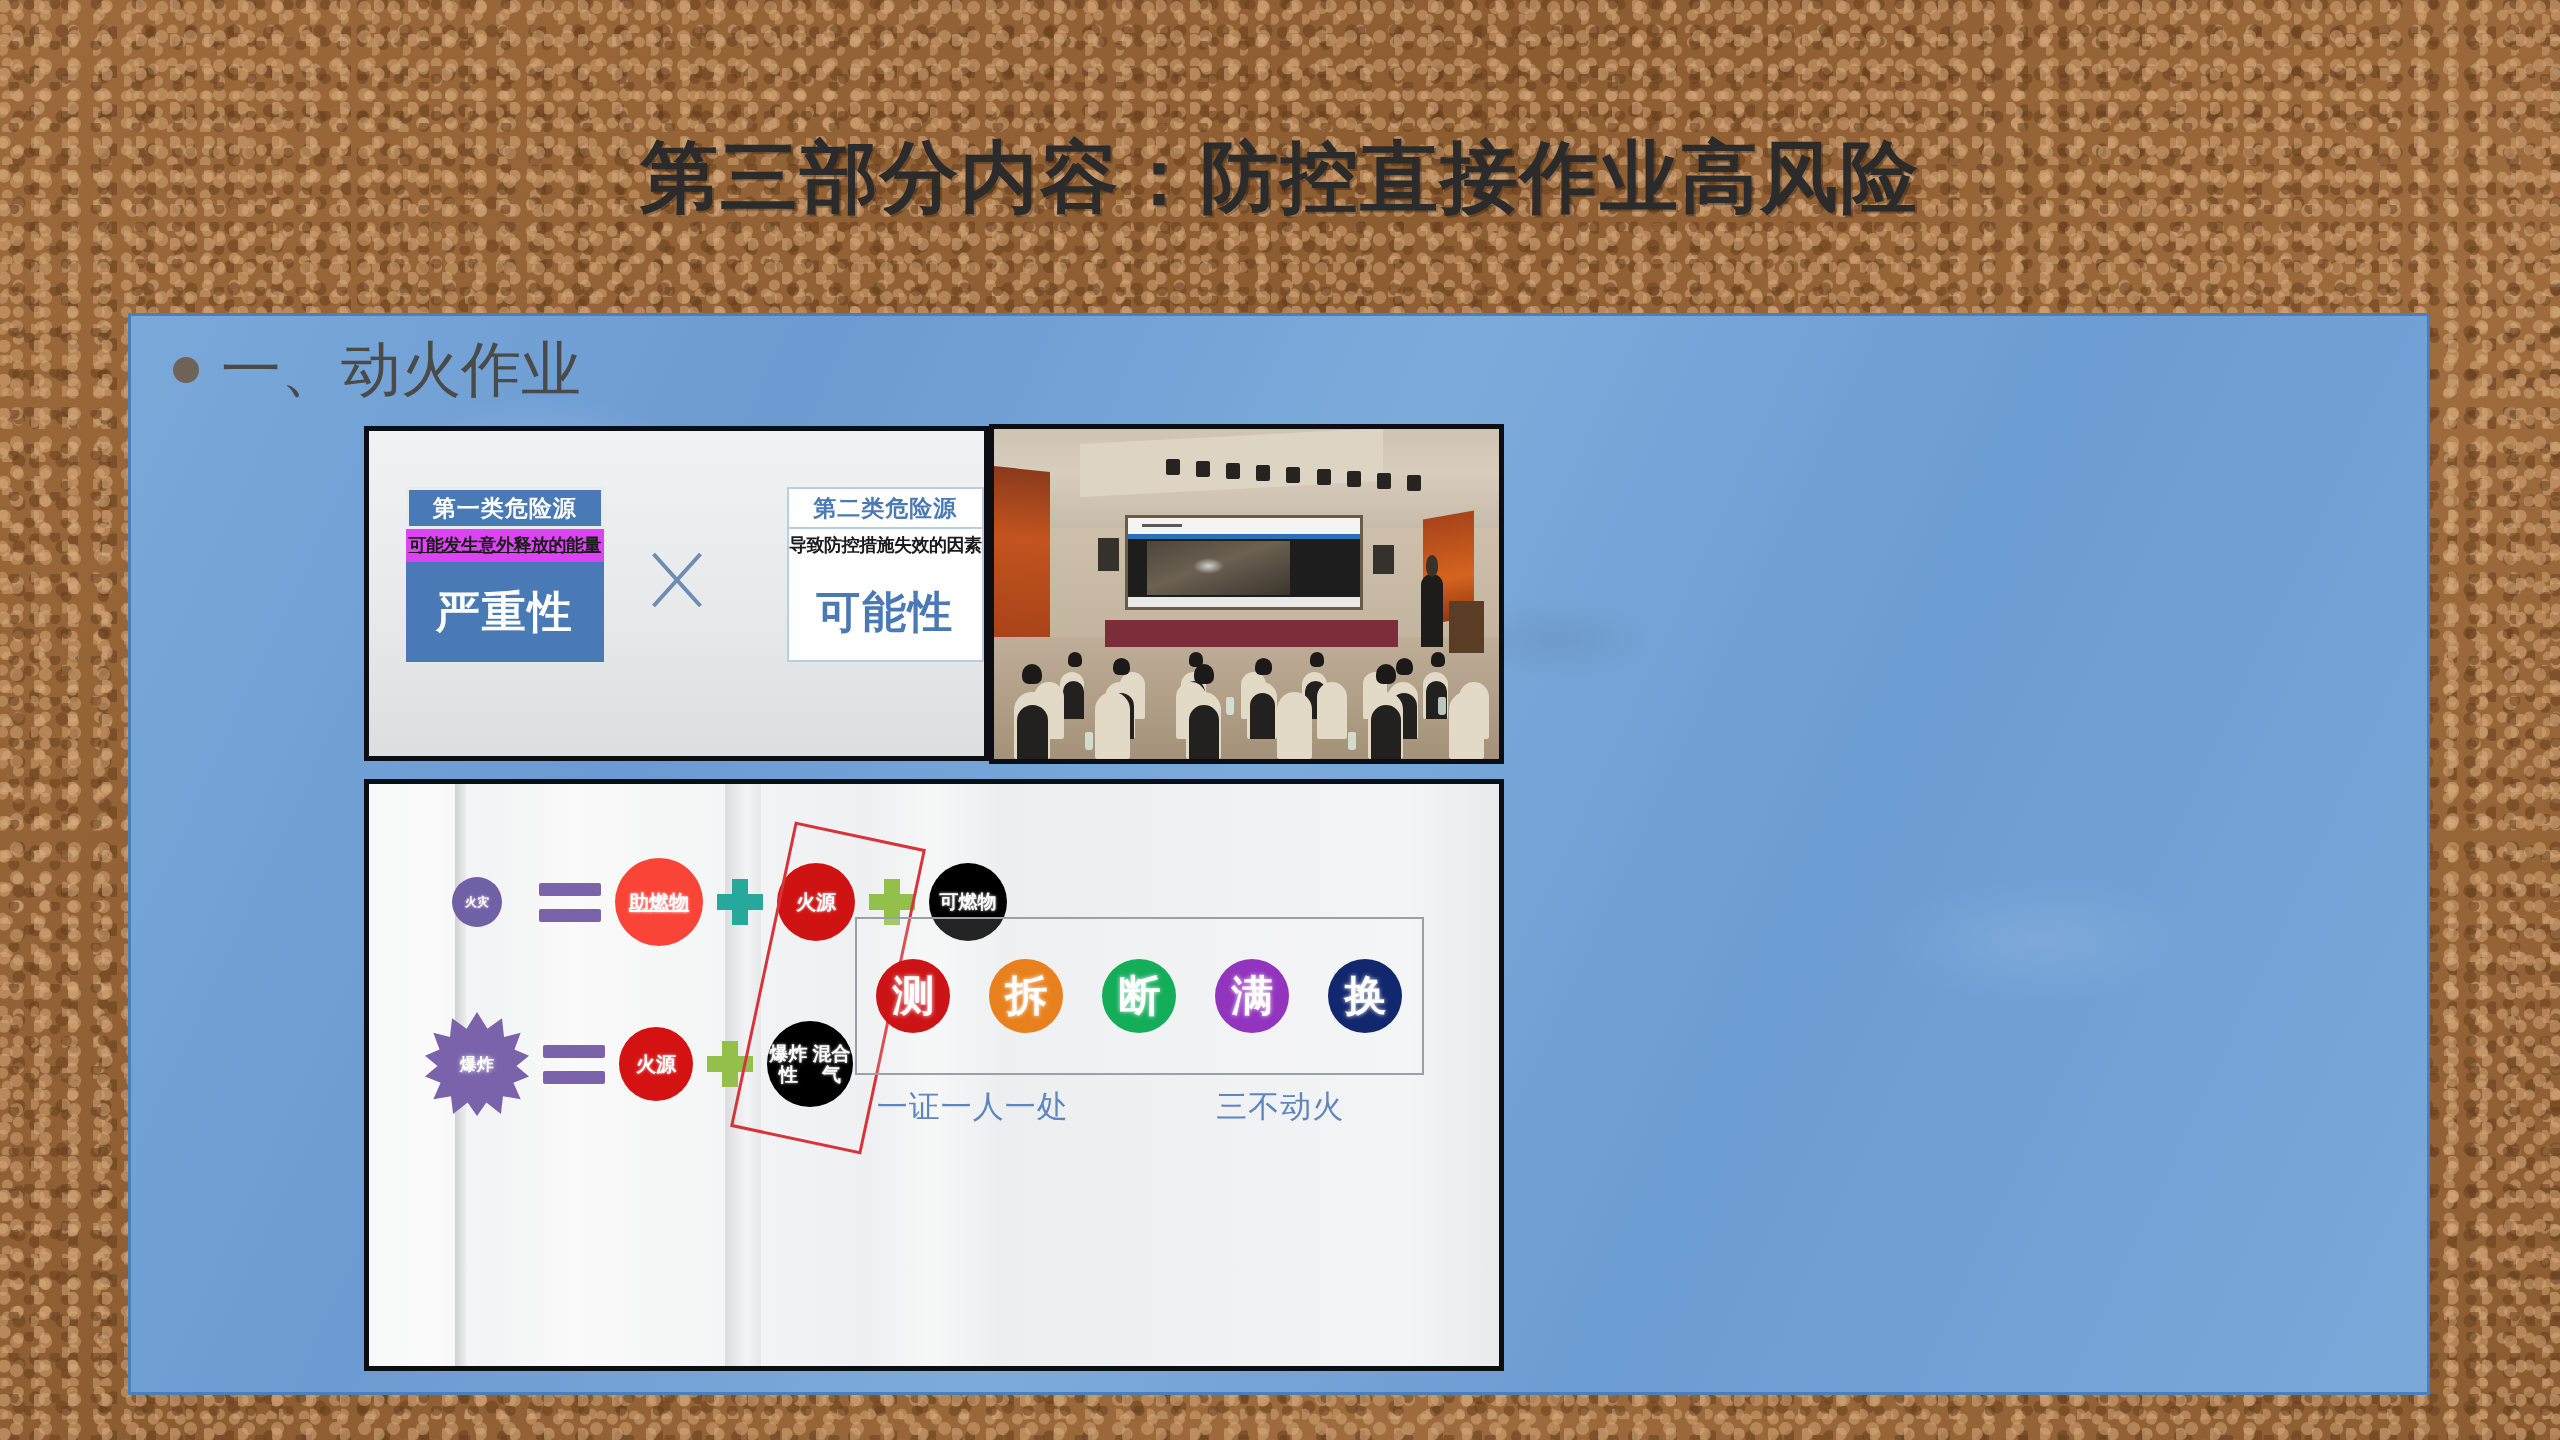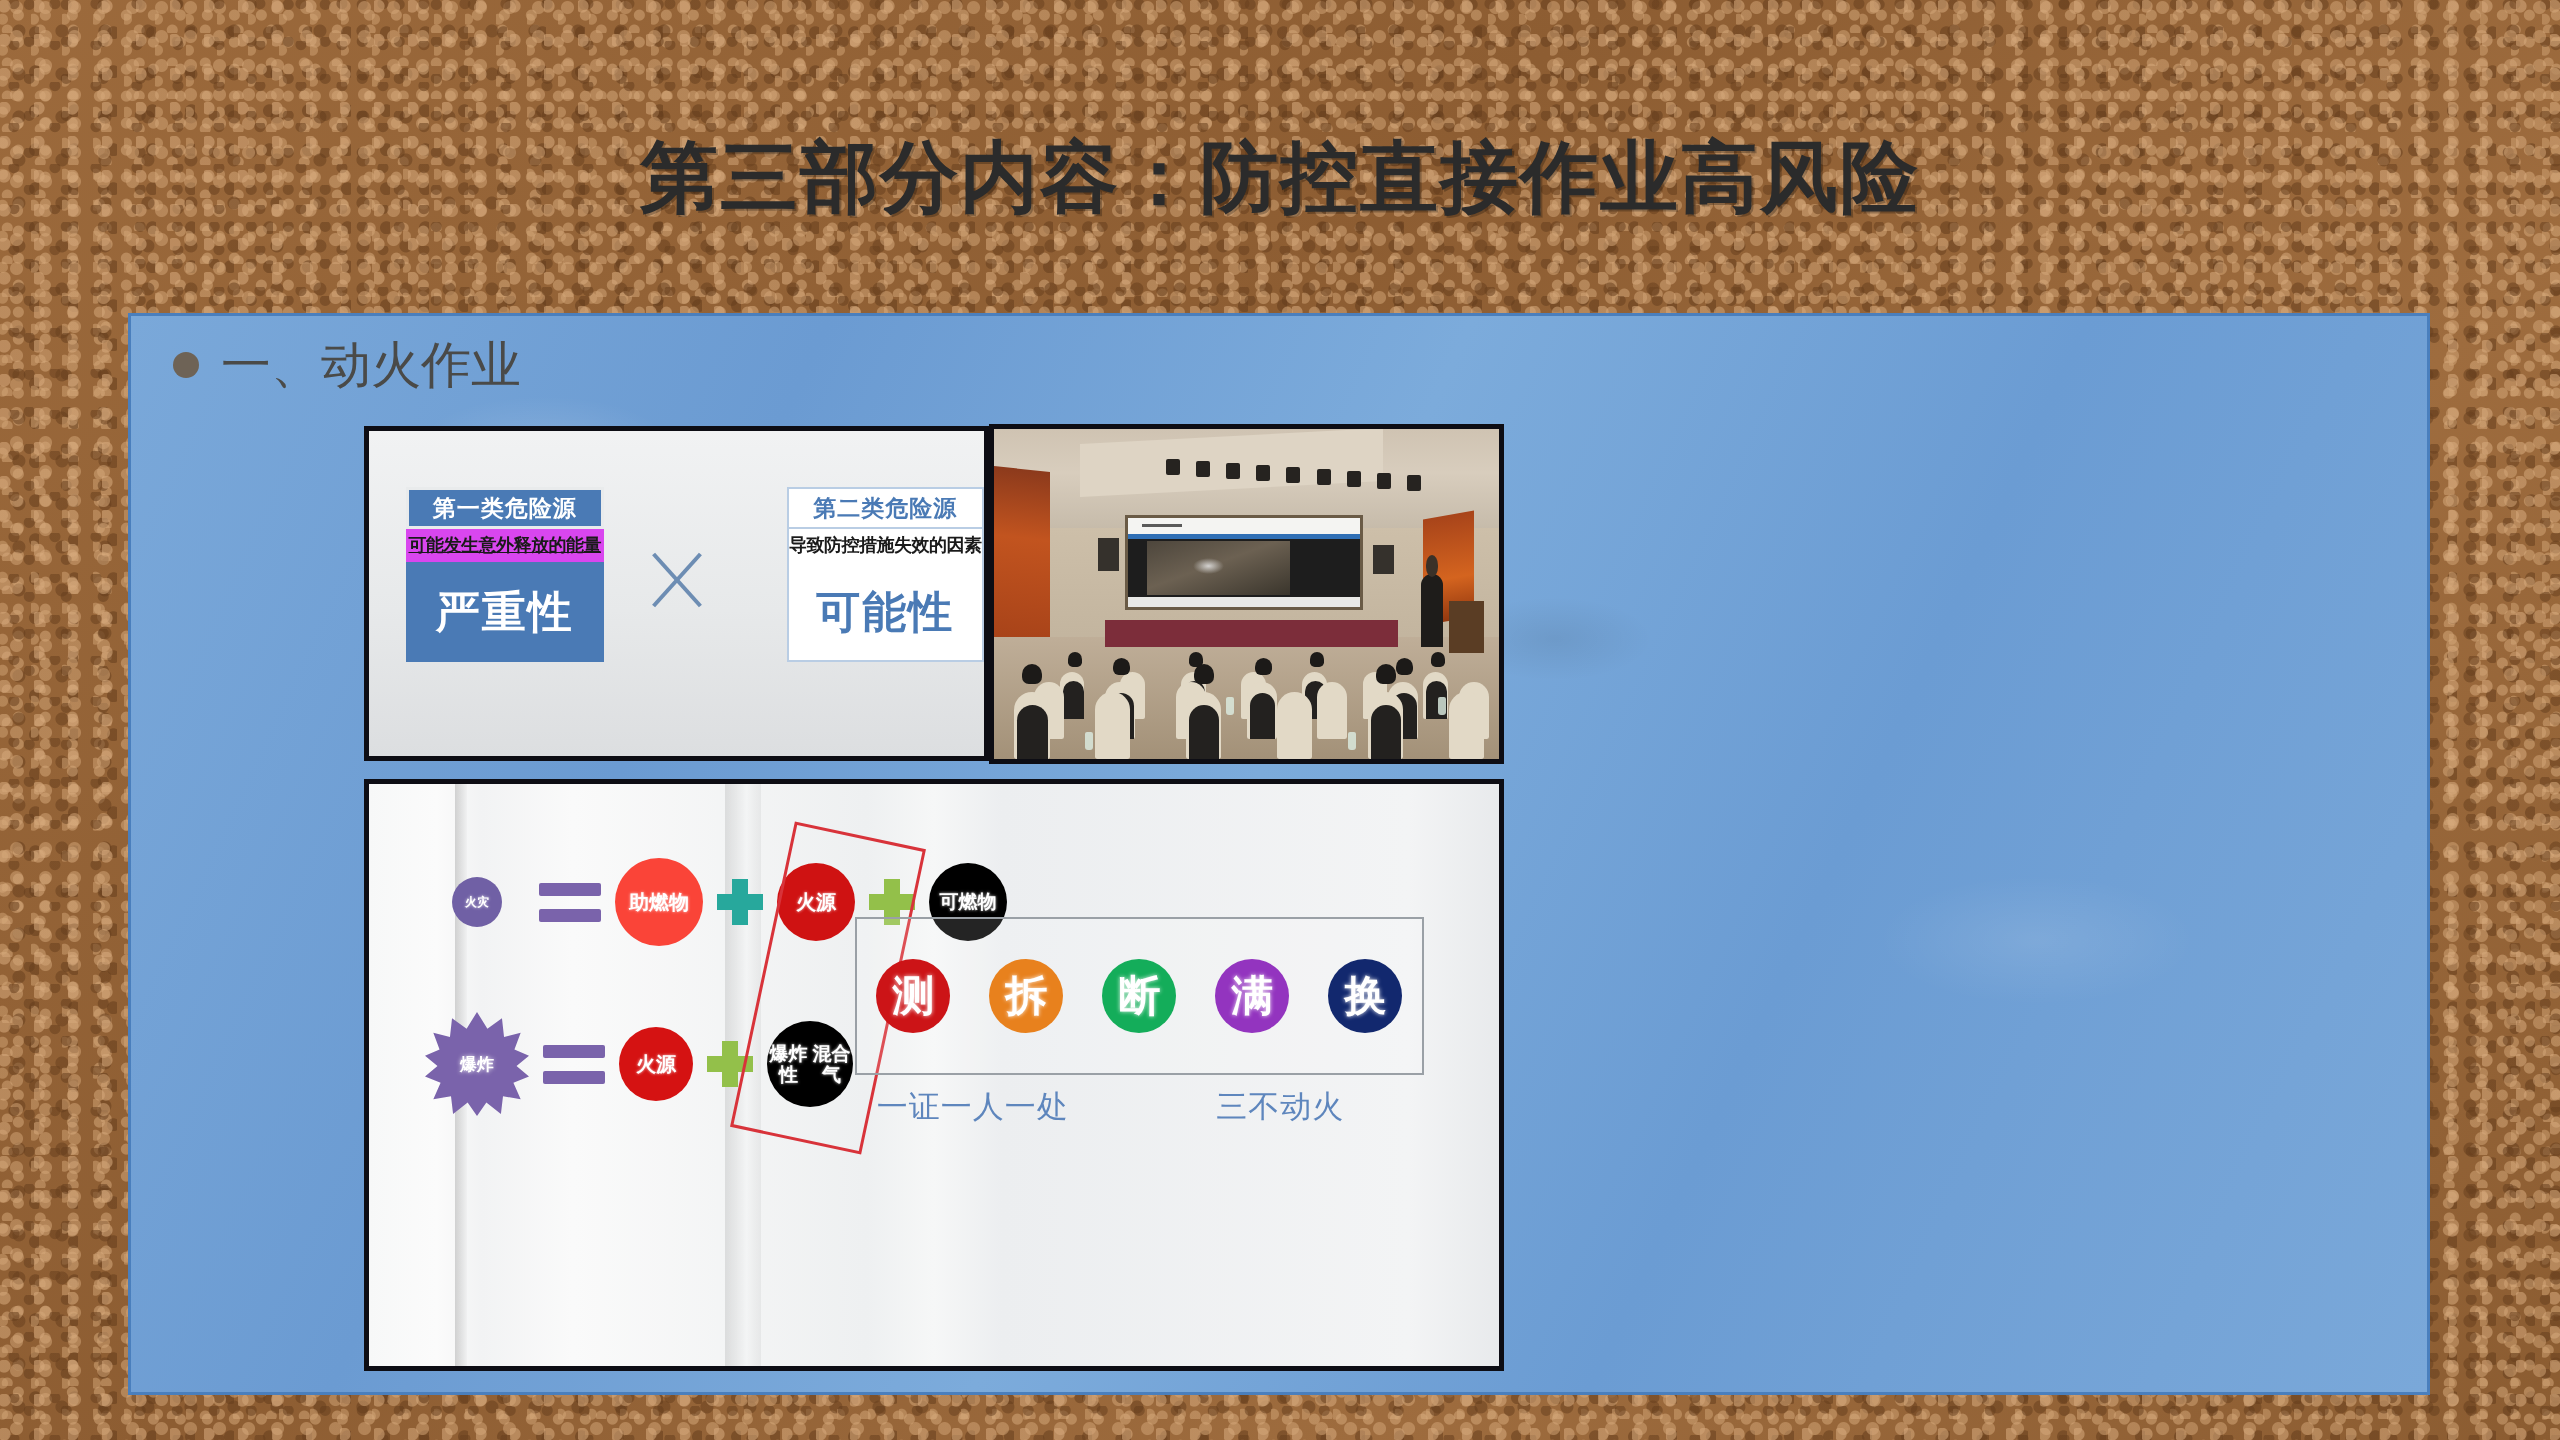--- a/index.html
+++ b/index.html
@@ -72,21 +72,21 @@
     gap: 22px;
   }
   .bullet-dot {
     width: 26px;
     height: 26px;
     border-radius: 50%;
     background: #6e6356;
     flex: none;
   }
   .bullet-text {
-    font-size: 50px;
+    font-size: 60px;
     color: #4a4a48;
     line-height: 1;
     white-space: nowrap;
   }
 
   
   .framed {
     position: absolute;
     border: 5px solid #0d0d14;
     box-sizing: border-box;
@@ -233,21 +233,21 @@
   .eq-equals span + span { margin-top: 13px; }
   .eq-plus { position:relative; width: 46px; height: 46px; flex:none; margin: 0 14px; }
   .eq-plus::before, .eq-plus::after { content:""; position:absolute; background: currentColor; }
   .eq-plus::before { left: 0; top: 33%; width: 100%; height: 34%; }
   .eq-plus::after  { top: 0; left: 33%; height: 100%; width: 34%; }
   .eq-plus.teal { color:#27a89c; }
   .eq-plus.green { color:#93c04a; }
   .eq-ball { border-radius: 50%; display:flex; align-items:center; justify-content:center;
     color:#fff; font-weight:bold; text-align:center; line-height:1.12;
     text-shadow: 0 0 3px rgba(255,255,255,0.85); flex:none; }
-  .eq-ball.b1 { width: 88px; height: 88px; background:#fa4438; font-size: 20px; }
+  .eq-ball.b1 { width: 88px; height: 88px; background:#fa4438; font-size: 20px; text-decoration: underline; }
   .eq-ball.b2 { width: 78px; height: 78px; background:#cf1212; font-size: 20px; }
   .eq-ball.b3 { width: 78px; height: 78px; background:#000000; font-size: 19px; }
   .eq-ball.b4 { width: 74px; height: 74px; background:#d51212; font-size: 20px; }
   .eq-ball.b5 { width: 86px; height: 86px; background:#000000; font-size: 19px; }
   .bk-redbox { position:absolute; border: 3px solid #d8333a; }
 
   
   .bk-right { position:absolute; left: 43%; top: 11%; width: 50%; height: 66%; }
   .circ-box { position:absolute; left:0; top: 18%; width: 100%; height: 40%;
     border: 2px solid #9aa0a6; background: rgba(255,255,255,0.14);

